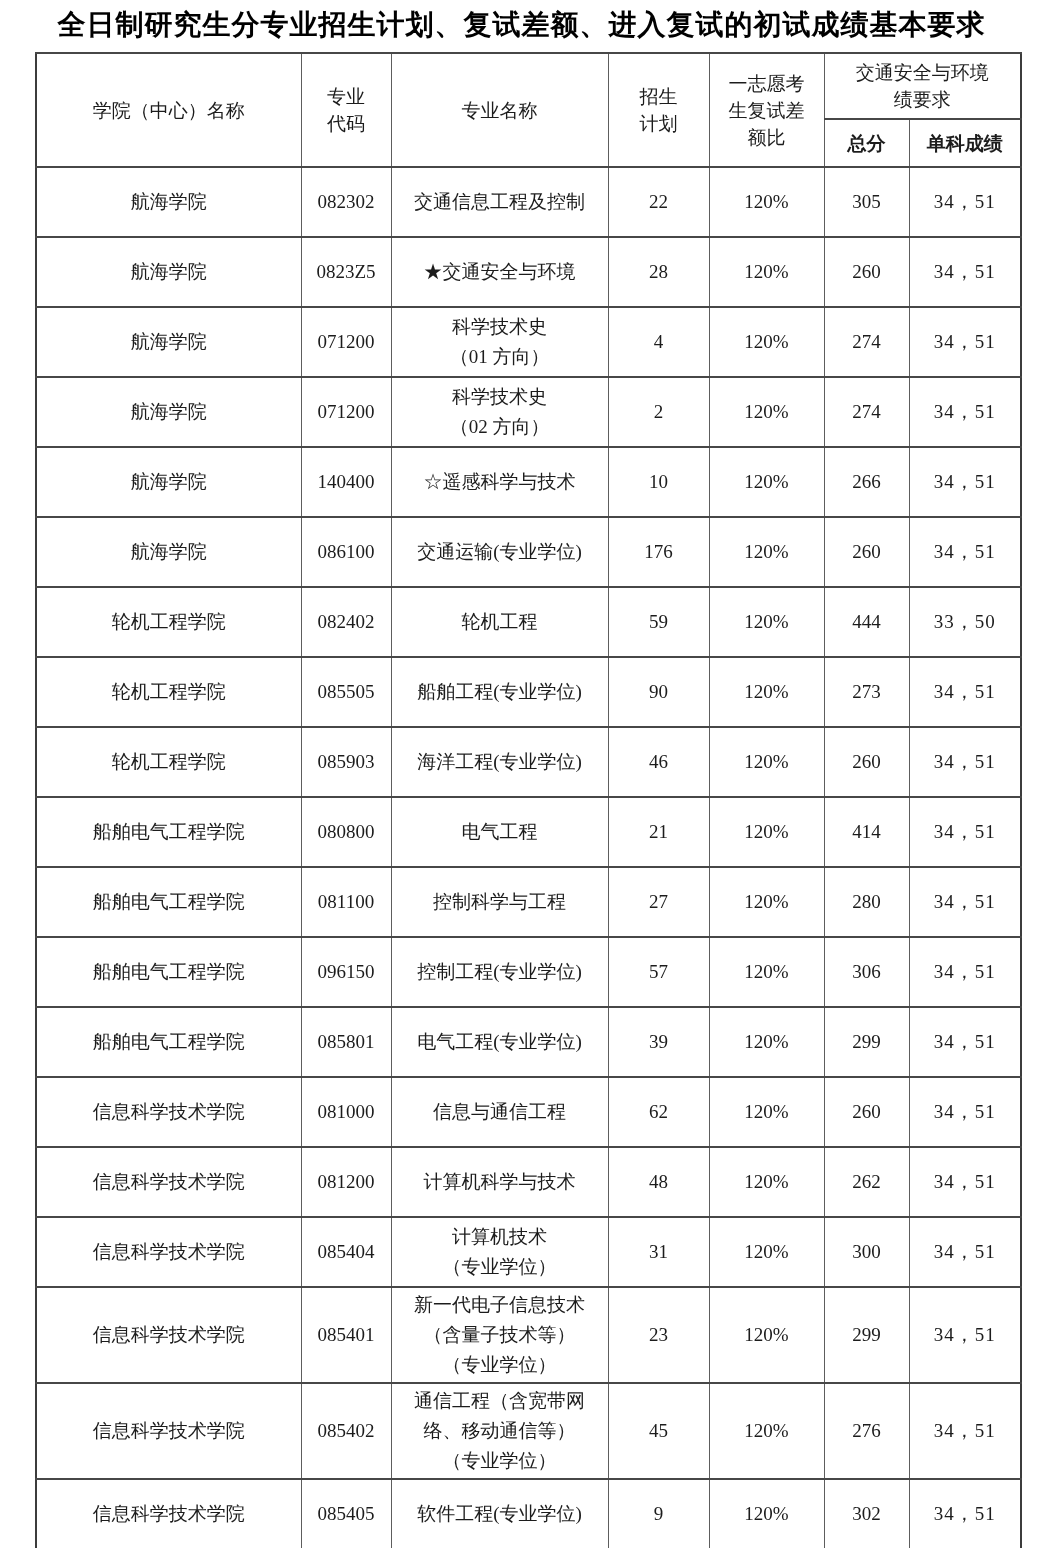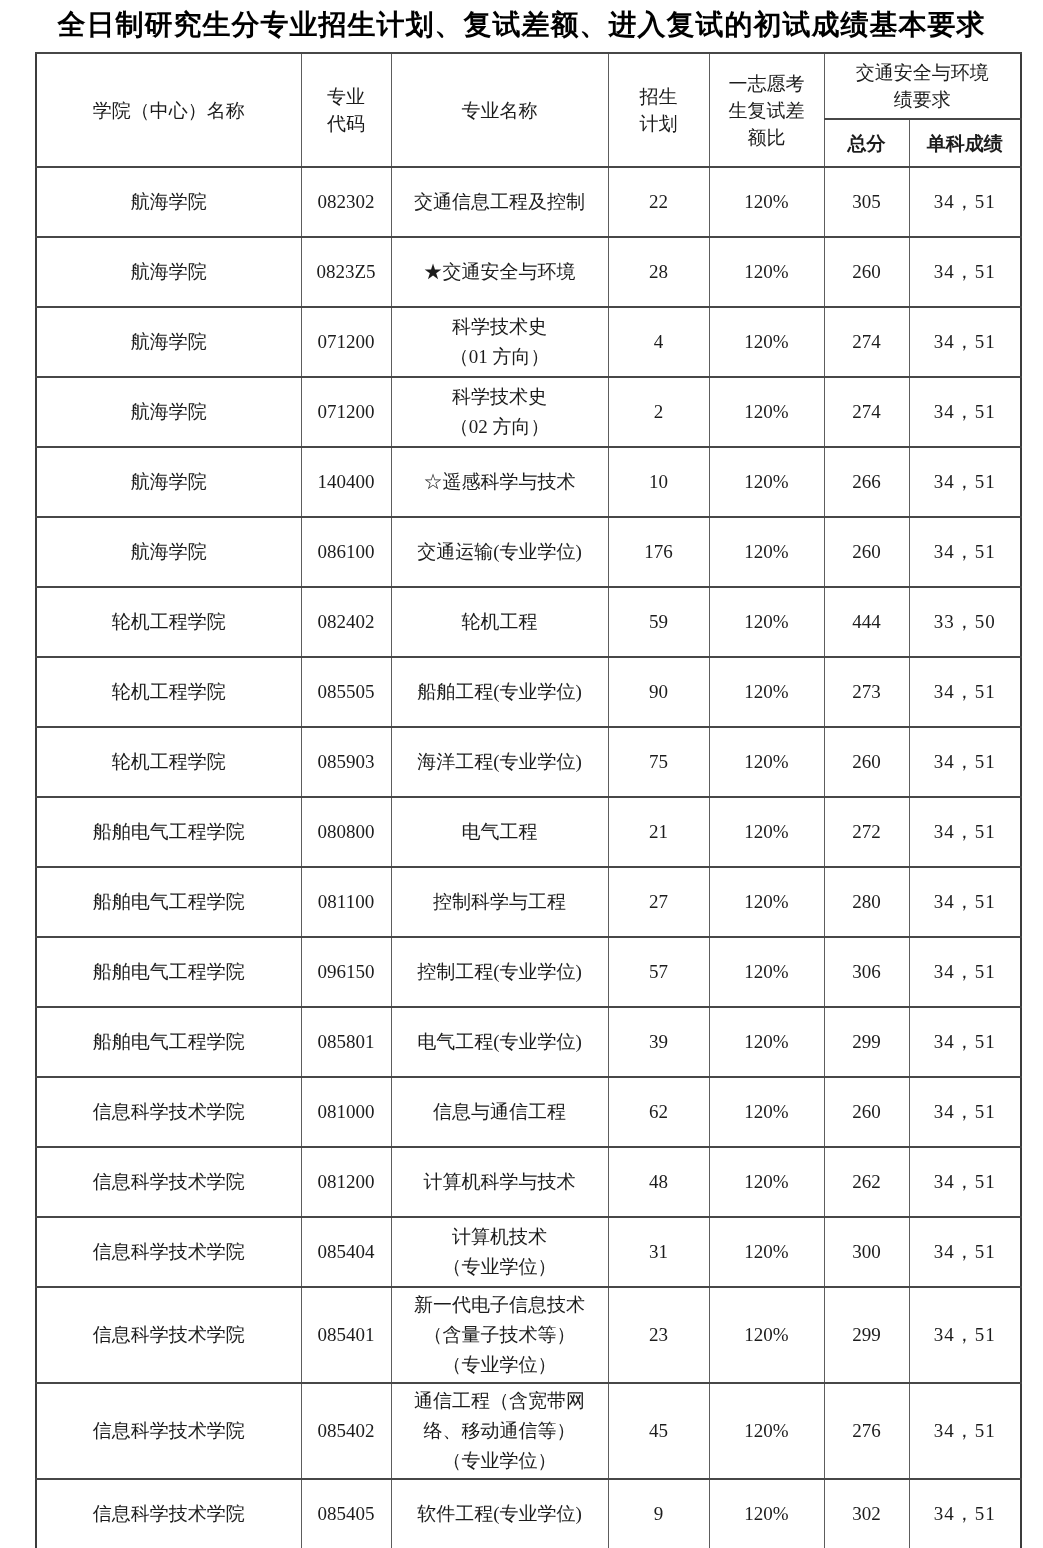--- a/index.html
+++ b/index.html
@@ -179,32 +179,32 @@
           <td class="cell cell-name">船舶工程(专业学位)</td>
           <td class="cell cell-plan">90</td>
           <td class="cell cell-ratio">120%</td>
           <td class="cell cell-total">273</td>
           <td class="cell cell-single">34，51</td>
         </tr>
         <tr>
           <td class="cell cell-college">轮机工程学院</td>
           <td class="cell cell-code">085903</td>
           <td class="cell cell-name">海洋工程(专业学位)</td>
-          <td class="cell cell-plan">75</td>
+          <td class="cell cell-plan">46</td>
           <td class="cell cell-ratio">120%</td>
           <td class="cell cell-total">260</td>
           <td class="cell cell-single">34，51</td>
         </tr>
         <tr>
           <td class="cell cell-college">船舶电气工程学院</td>
           <td class="cell cell-code">080800</td>
           <td class="cell cell-name">电气工程</td>
           <td class="cell cell-plan">21</td>
           <td class="cell cell-ratio">120%</td>
-          <td class="cell cell-total">272</td>
+          <td class="cell cell-total">414</td>
           <td class="cell cell-single">34，51</td>
         </tr>
         <tr>
           <td class="cell cell-college">船舶电气工程学院</td>
           <td class="cell cell-code">081100</td>
           <td class="cell cell-name">控制科学与工程</td>
           <td class="cell cell-plan">27</td>
           <td class="cell cell-ratio">120%</td>
           <td class="cell cell-total">280</td>
           <td class="cell cell-single">34，51</td>

